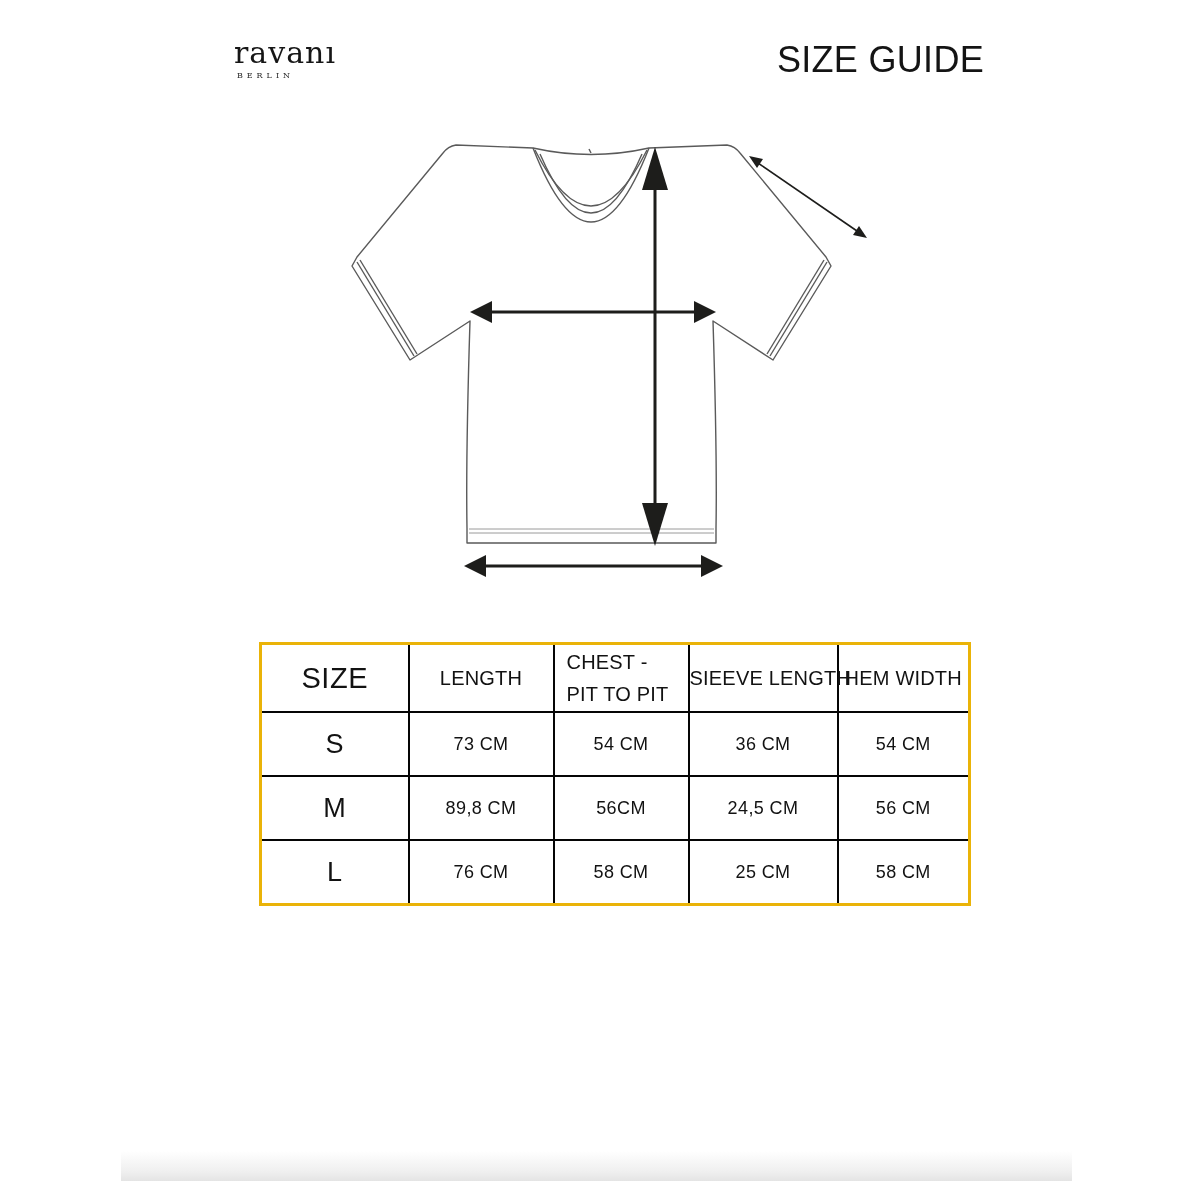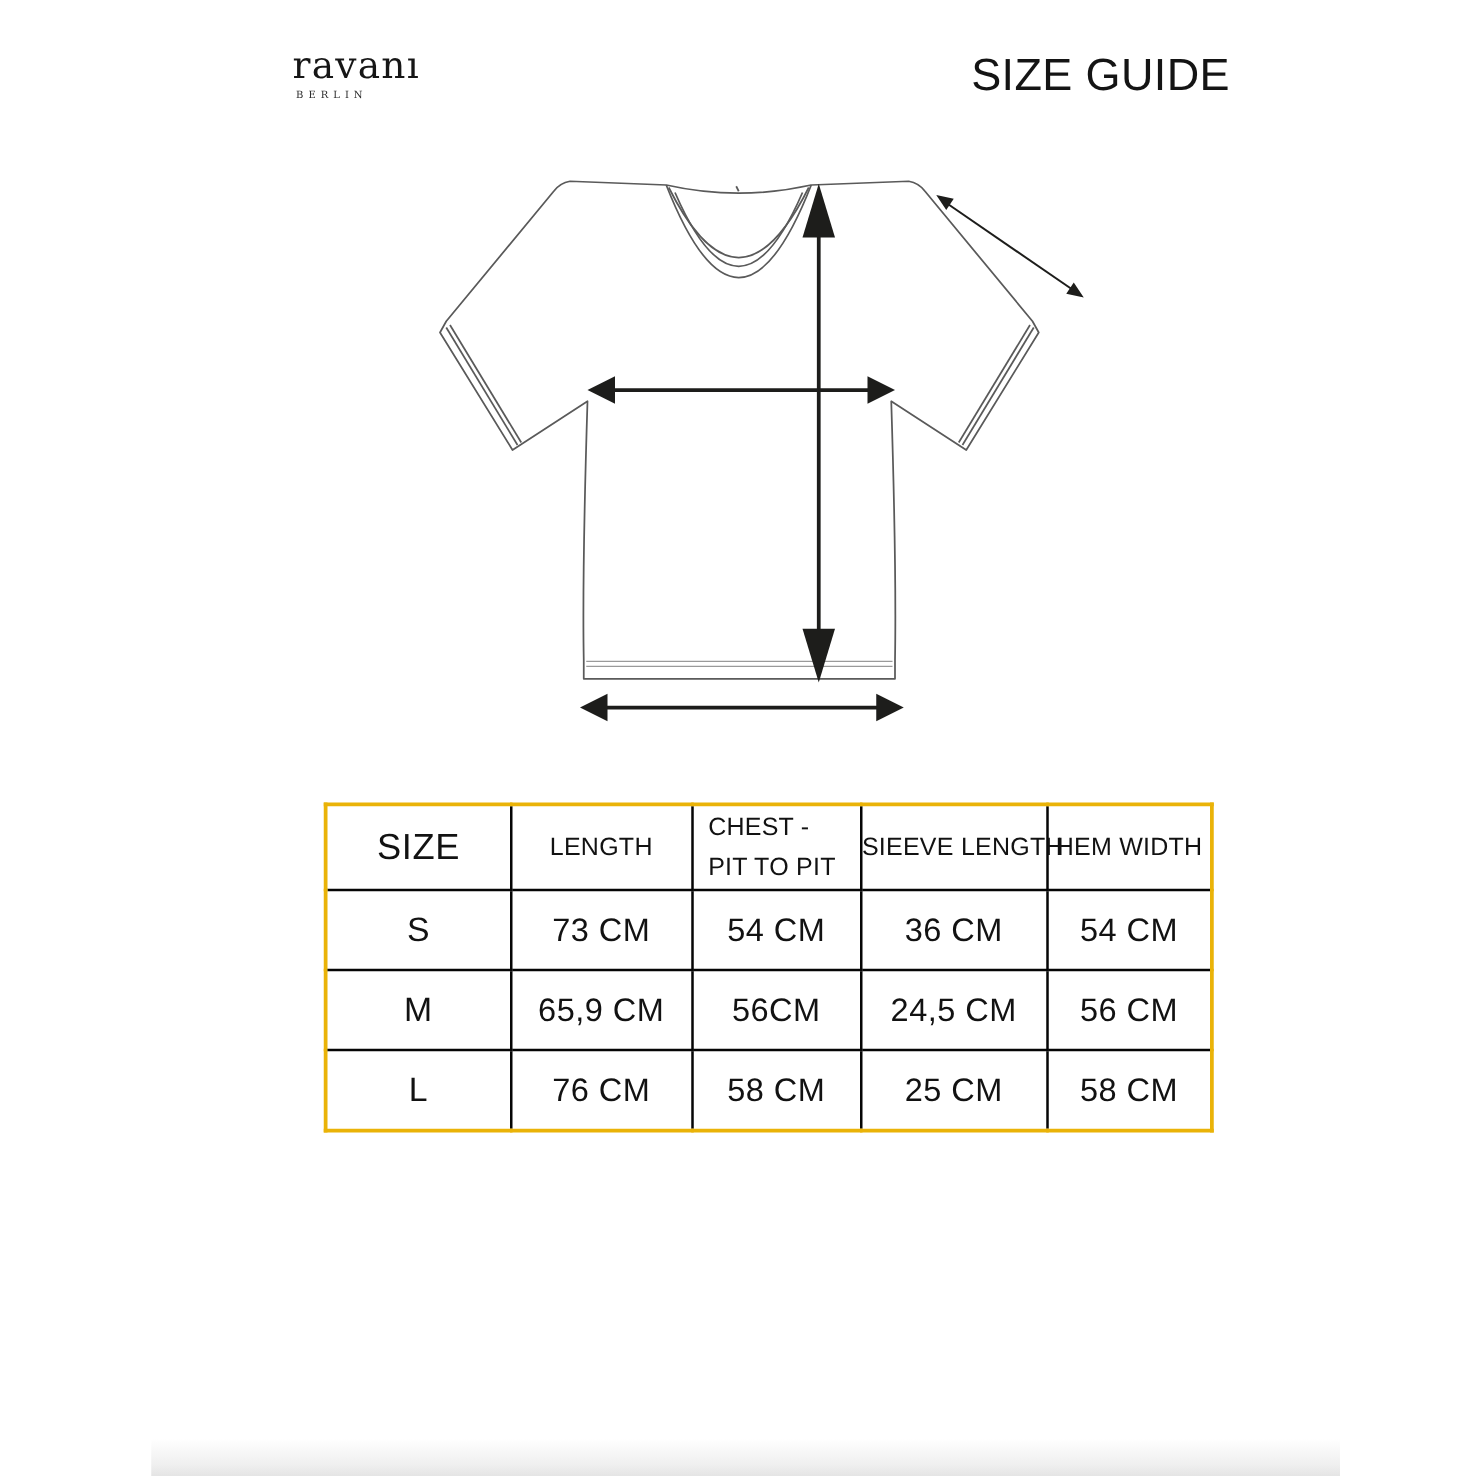--- a/index.html
+++ b/index.html
@@ -52,21 +52,21 @@
   .size-table thead th {
     height:66px; font-size:20px; font-weight:400;
     letter-spacing:0.2px; white-space:nowrap;
   }
   .size-table thead th.size-col { font-size:29px; letter-spacing:0.5px; }
   .size-table thead th.chest-col {
     text-align:left; padding-left:12px; padding-right:8px;
     line-height:1.6; white-space:normal;
   }
   .size-table tbody td {
-    height:62px; font-size:26px; letter-spacing:0.4px;
+    height:62px; font-size:18px; letter-spacing:0.4px;
   }
   .size-table tbody td.size-cell { font-size:27px; }
 
   
   .footer-shade {
     position:absolute; left:121px; top:1151px;
     width:951px; height:30px;
     background:linear-gradient(to bottom, #ffffff 0%, #efefef 70%, #e4e4e4 100%);
   }
 </style>
@@ -157,21 +157,21 @@
   <tbody>
     <tr>
       <td class="size-cell">S</td>
       <td>73 CM</td>
       <td>54 CM</td>
       <td>36 CM</td>
       <td>54 CM</td>
     </tr>
     <tr>
       <td class="size-cell">M</td>
-      <td>65,9 CM</td>
+      <td>89,8 CM</td>
       <td>56CM</td>
       <td>24,5 CM</td>
       <td>56 CM</td>
     </tr>
     <tr>
       <td class="size-cell">L</td>
       <td>76 CM</td>
       <td>58 CM</td>
       <td>25 CM</td>
       <td>58 CM</td>

